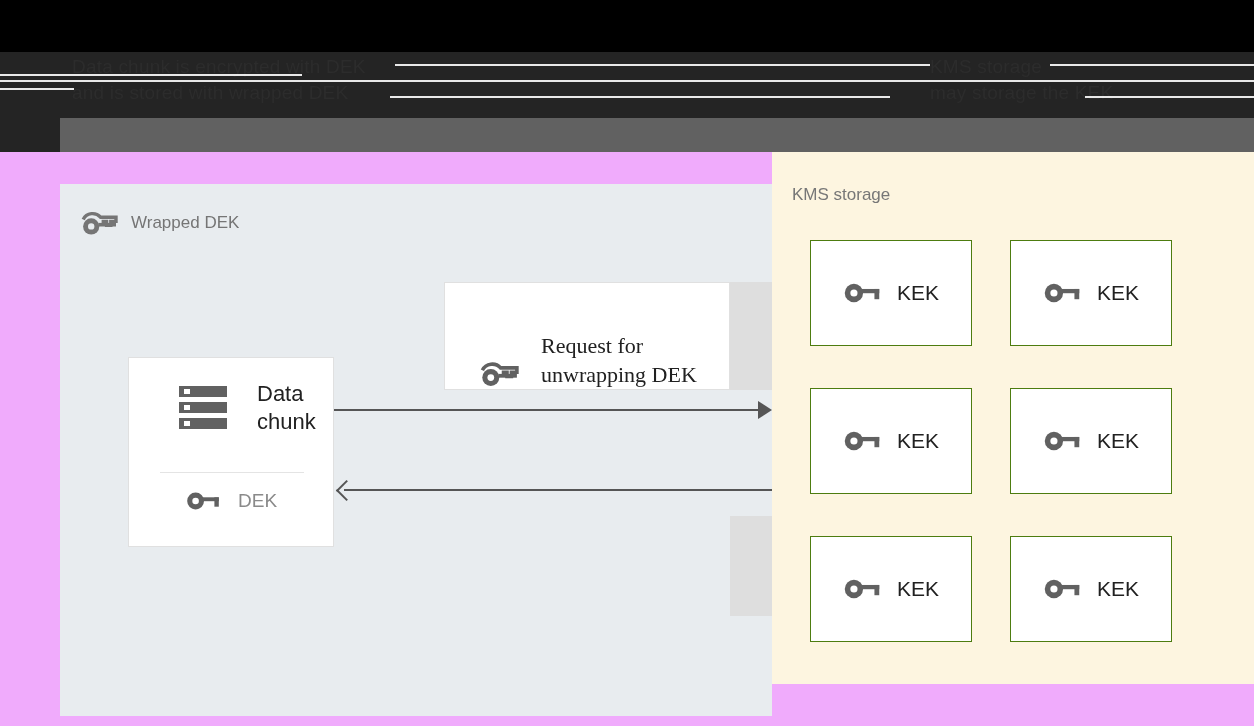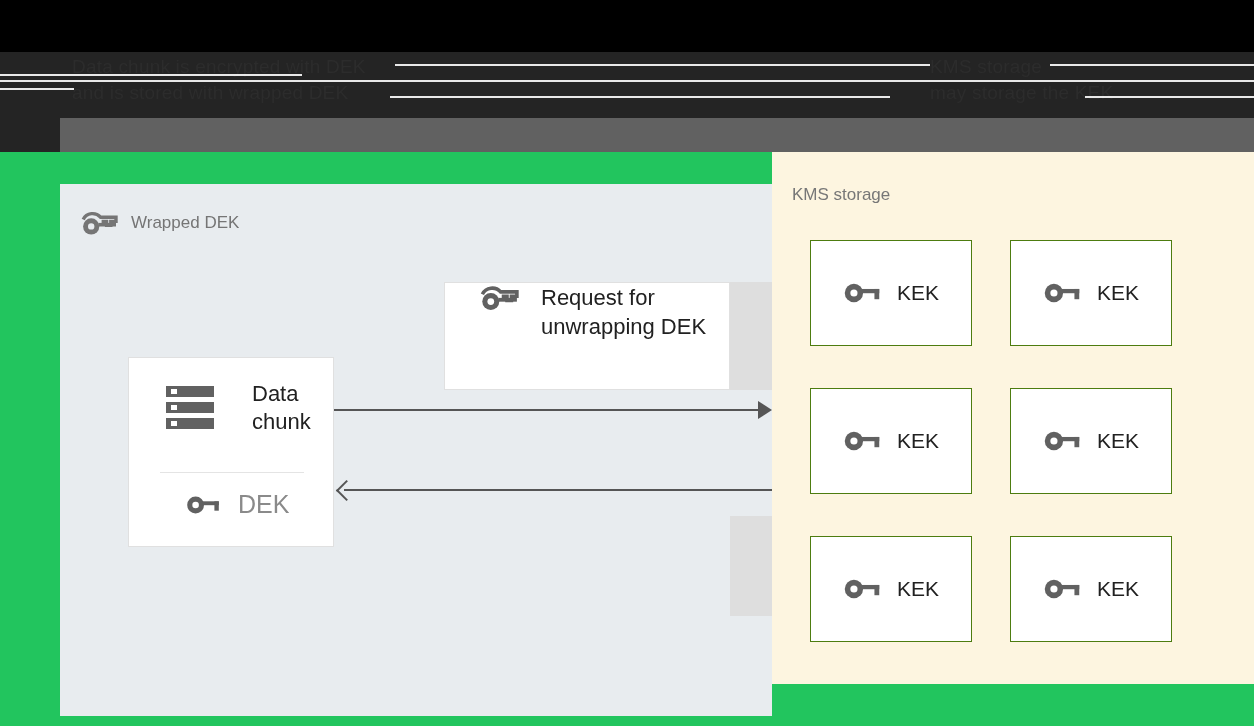--- a/index.html
+++ b/index.html
@@ -10,21 +10,21 @@
   }
   body {
     font-family: "Liberation Sans", sans-serif;
     -webkit-font-smoothing: antialiased;
   }
   #stage {
     position: relative;
     width: 1254px;
     height: 726px;
     overflow: hidden;
-    background: #22c55e;
+    background: #f0abfc;
   }
 
   
   .top-black {
     position: absolute;
     left: 0; top: 0;
     width: 1254px; height: 52px;
     background: #000000;
   }
   .top-dark {
@@ -106,45 +106,46 @@
 
   
   .card {
     position: absolute;
     background: #ffffff;
     border: 1px solid #e0e0e0;
     box-sizing: border-box;
   }
   .card-inner {
     display: flex;
-    align-items: flex-start;
+    align-items: flex-end;
     height: 100%;
     padding-left: 34px;
     gap: 22px;
+    font-family: Liberation Serif, serif;
   }
   .card-text {
     color: #212121;
     font-size: 22px;
     line-height: 29px;
     white-space: pre-line;
   }
 
   
   .card-bleed {
     position: absolute;
     background: #dedede;
   }
   .chunk-top {
     position: absolute;
-    left: 3px; top: 22px;
+    left: 16px; top: 22px;
     width: 100%;
     display: flex;
     align-items: center;
     padding-left: 32px;
-    gap: 36px;
+    gap: 28px;
     box-sizing: border-box;
   }
   .chunk-top .chunk-label {
     color: #212121;
     font-size: 22px;
     line-height: 28px;
     white-space: pre-line;
   }
   .chunk-divider {
     position: absolute;
@@ -157,21 +158,21 @@
     left: 0; top: 132px;
     width: 100%;
     display: flex;
     align-items: center;
     padding-left: 57px;
     gap: 18px;
     box-sizing: border-box;
   }
   .chunk-bottom .dek-label {
     color: #8a8a8a;
-    font-size: 25px;
+    font-size: 19px;
   }
   #request-bleed { left: 730px; top: 250px; width: 42px; height: 108px; }
   #return-bleed  { left: 730px; top: 484px; width: 42px; height: 100px; }
 
   
   .kek-grid {
     position: absolute;
     left: 38px; top: 88px;
     display: grid;
     grid-template-columns: 162px 162px;

